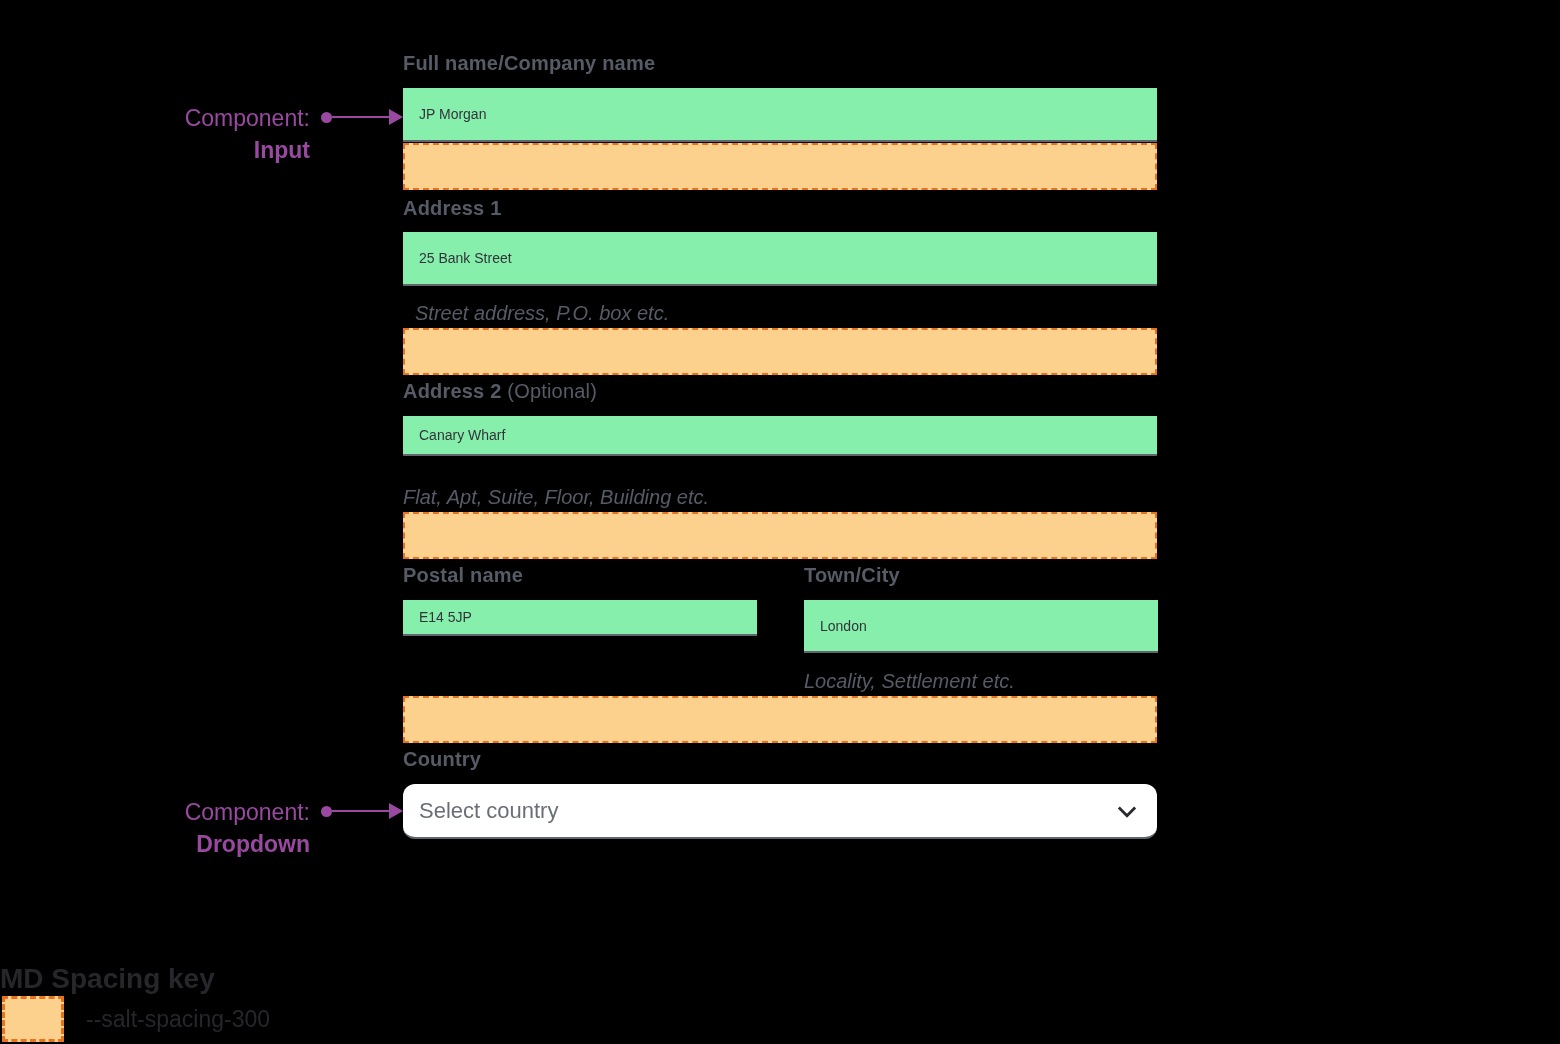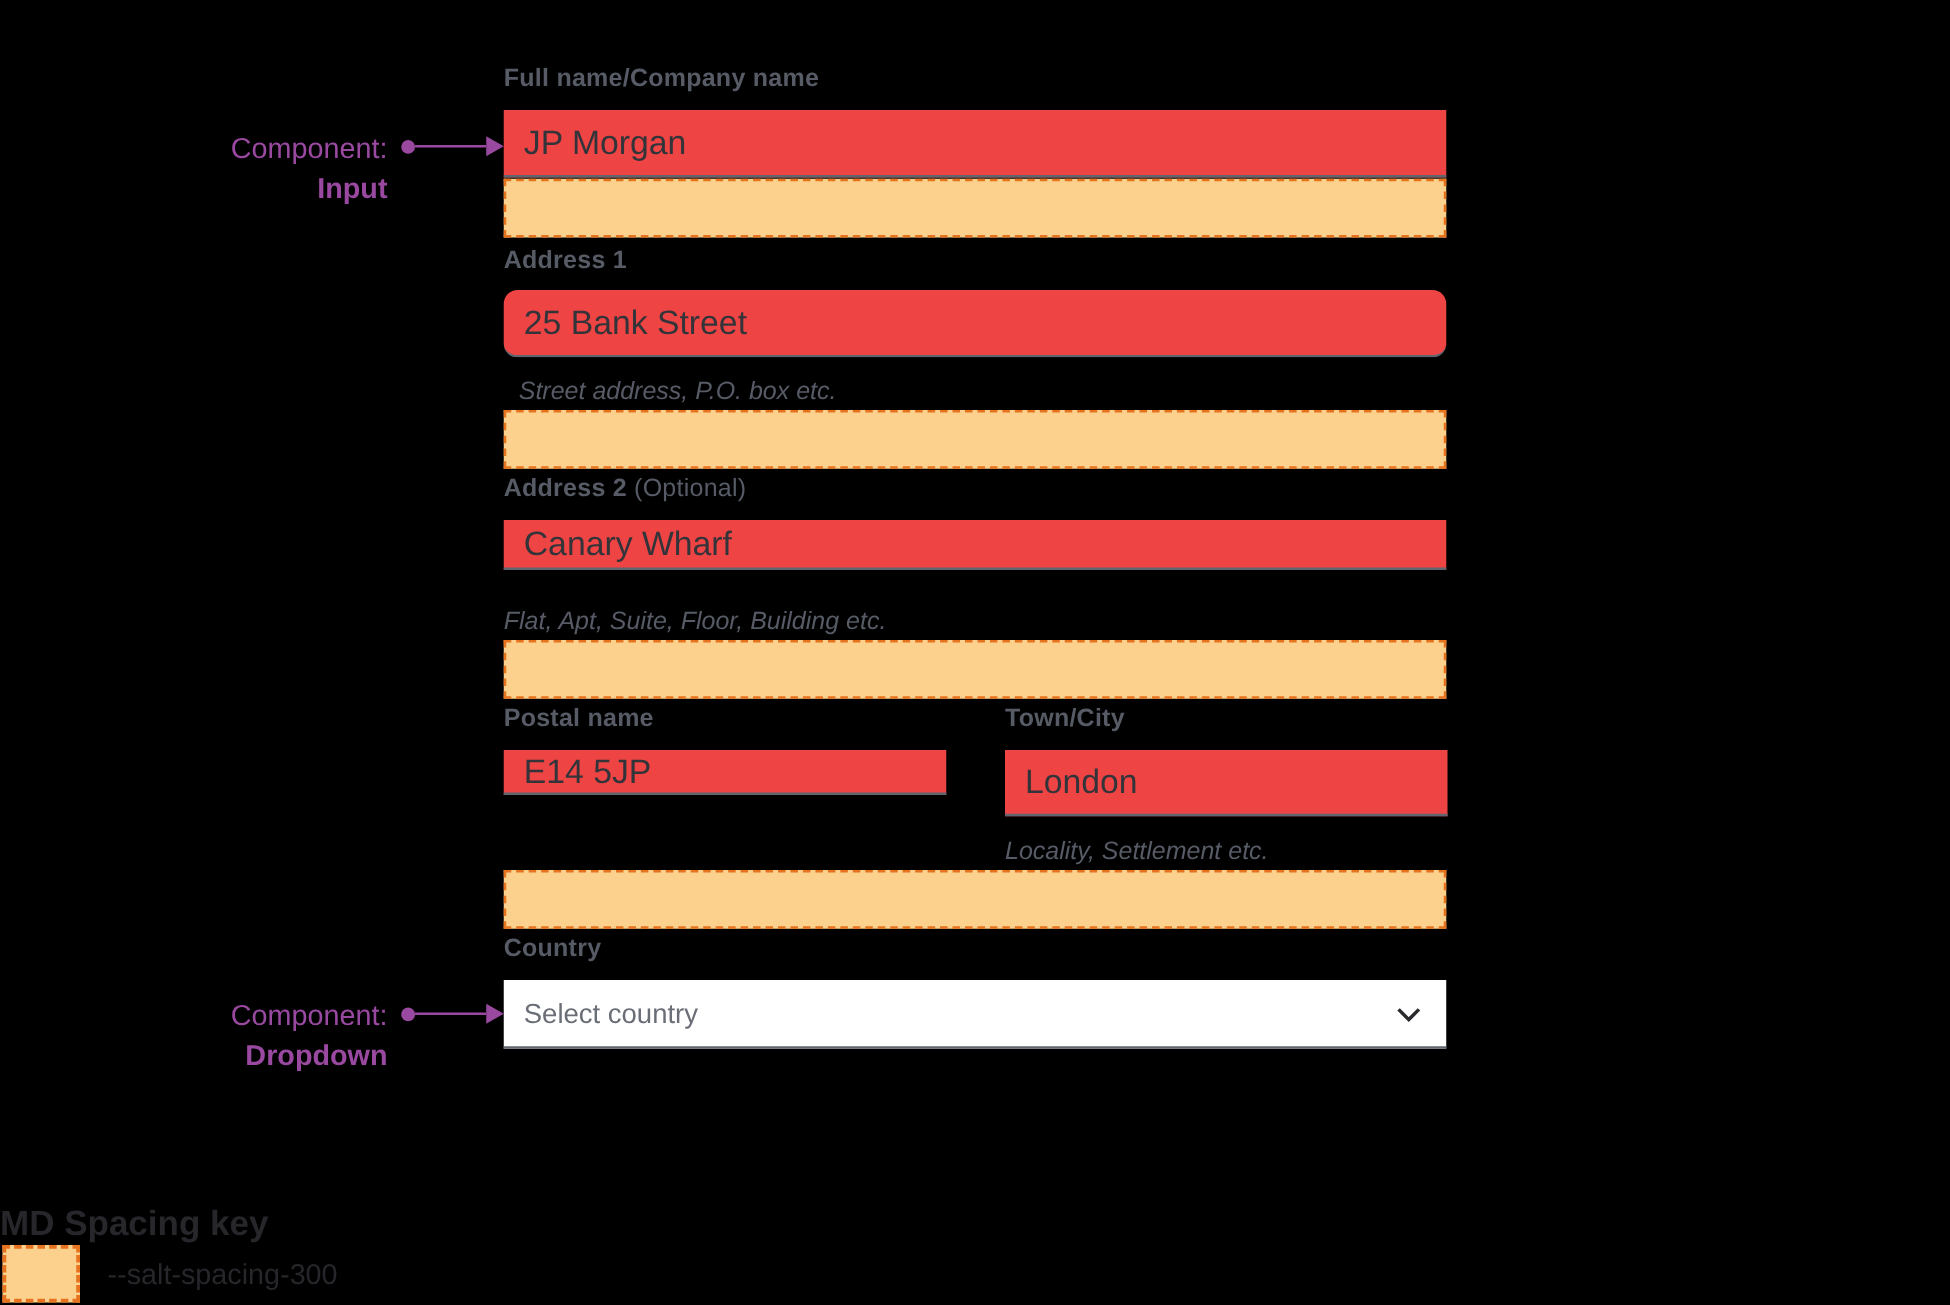--- a/index.html
+++ b/index.html
@@ -23,41 +23,41 @@
   }
   .abs{position:absolute;}
   
   .field-label{
     font-size:20px;font-weight:600;color:var(--label);
     line-height:26px;letter-spacing:.2px;white-space:nowrap;
   }
   .label-optional{font-weight:400;}
   
   .salt-input{
-    background:#ef4444;border:none;outline:none;
+    background:#86efac;border:none;outline:none;
     border-bottom:2px solid var(--input-border);
     font-family:"Liberation Sans","DejaVu Sans",sans-serif;
-    font-size:27px;color:var(--input-text);
+    font-size:14px;color:var(--input-text);
     padding:0 16px;display:block;
   }
   
   .helper-text{
     font-size:20px;font-style:italic;color:var(--label);
     line-height:24px;white-space:nowrap;
   }
   
   .spacing-block{
     background:var(--spacing-fill);
     border:2px dashed var(--spacing-border);
   }
   
   .salt-dropdown{
     background:#FFFFFF;border-bottom:2px solid var(--input-border);
     display:flex;align-items:center;
-    padding:0 16px;cursor:pointer;
+    padding:0 16px;cursor:pointer;border-radius:12px;
   }
   .dropdown-placeholder{
     font-size:22px;color:var(--placeholder);flex:1;
   }
   .chevron{width:28px;height:28px;flex:none;}
   
   .annotation{
     text-align:right;color:var(--annotation);
     font-size:23px;line-height:32px;
   }
@@ -90,21 +90,21 @@
   .key-token{
     font-size:23px;color:var(--key-text);
     line-height:46px;white-space:nowrap;
   }
 
   
   #label-fullname{left:403px;top:50px;}
   #input-fullname{left:403px;top:88px;width:754px;height:54px;}
   #space-1{left:403px;top:143px;width:754px;height:47px;}
   #label-address1{left:403px;top:195px;text-align:center;}
-  #input-address1{left:403px;top:232px;width:754px;height:54px;border-radius:11px;}
+  #input-address1{left:403px;top:232px;width:754px;height:54px;}
   #helper-address1{left:403px;top:301px;margin-left:12px;}
   #space-2{left:403px;top:328px;width:754px;height:47px;}
   #label-address2{left:403px;top:378px;}
   #input-address2{left:403px;top:416px;width:754px;height:40px;}
   #helper-address2{left:403px;top:485px;}
   #space-3{left:403px;top:512px;width:754px;height:47px;}
   #label-postal{left:403px;top:562px;}
   #label-town{left:804px;top:562px;}
   #input-postal{left:403px;top:600px;width:354px;height:36px;}
   #input-town{left:804px;top:600px;width:354px;height:53px;}

